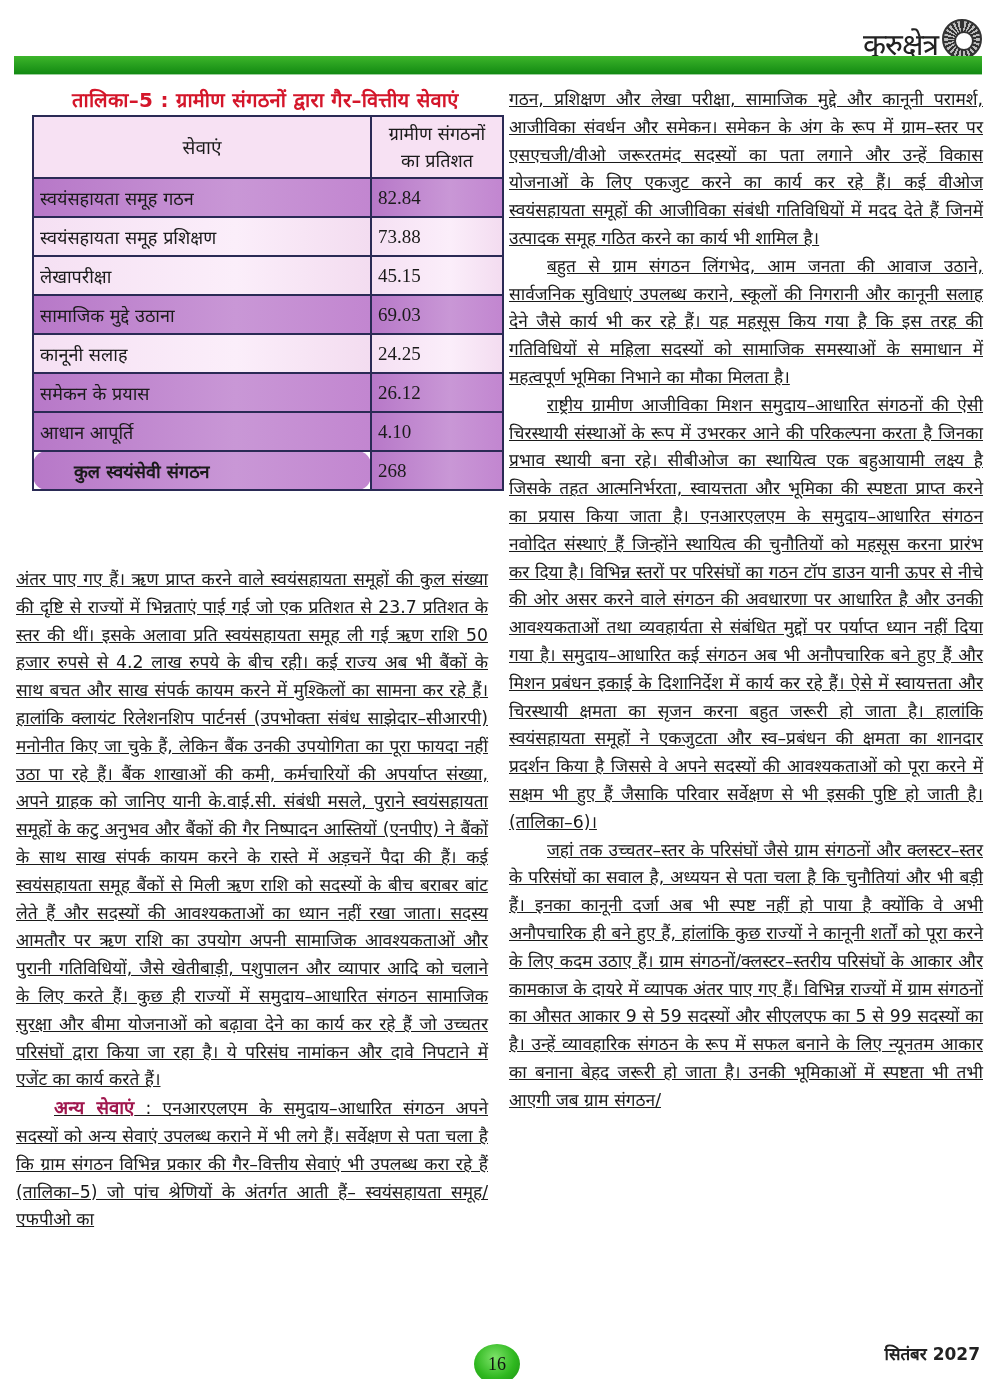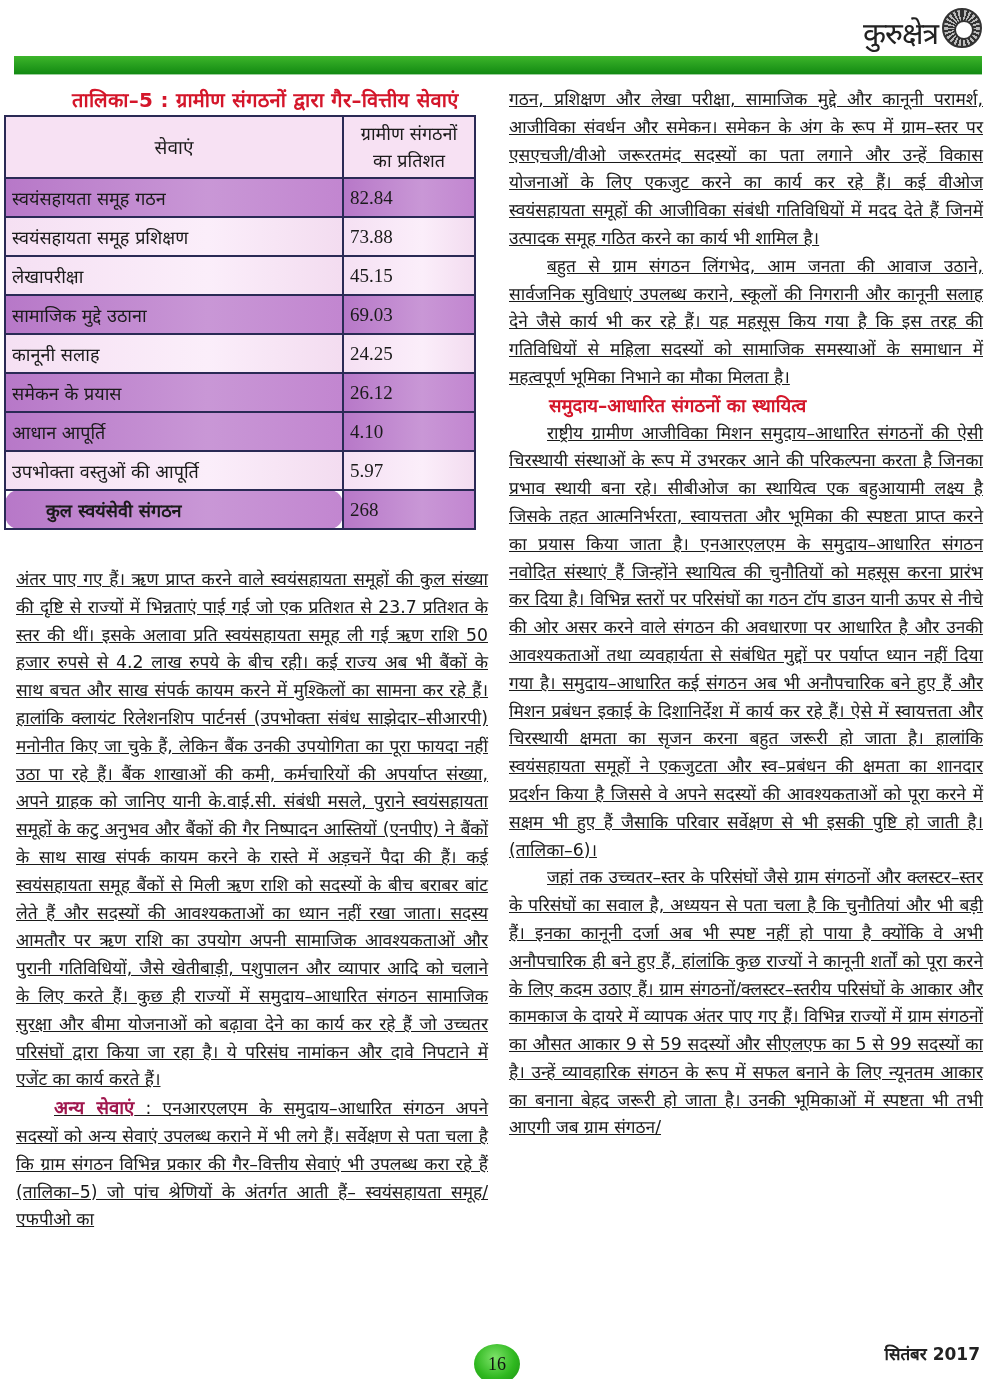--- a/index.html
+++ b/index.html
@@ -1,20 +1,20 @@
 <!DOCTYPE html>
 <html><head>
 <meta charset="utf-8">
 <style>
   html, body { margin: 0; padding: 0; }
   body {
     width: 1000px; height: 1379px; background: #ffffff; position: relative; overflow: hidden;
     font-family: "DejaVu Sans", sans-serif; color: #1a1a1a;
   }
-  .masthead { position: absolute; top: 4px; right: 0; height: 54px; width: 836px; }
+  .masthead { position: absolute; top: 15px; right: 0; height: 54px; width: 836px; }
   .mag-title {
     position: absolute; right: 62px; top: 8px; font-family: "DejaVu Serif", serif;
     font-size: 30px; color: #222; letter-spacing: -1px;
   }
   .emblem {
     position: absolute; right: 18px; top: 4px; width: 40px; height: 40px; border-radius: 50%;
     background: repeating-conic-gradient(#333 0deg 8deg, #bbb 8deg 16deg);
     border: 2px solid #333; box-sizing: border-box;
   }
   .emblem::after {
@@ -27,21 +27,21 @@
   }
   .col { position: absolute; font-size: 17.3px; line-height: 27.8px; text-align: justify; }
   .col p { margin: 0; text-decoration: underline; }
   .col p.indent { text-indent: 38px; }
   .left-col { left: 16px; top: 566px; width: 472px; }
   .right-col { left: 509px; top: 86px; width: 474px; }
   .table-title {
     position: absolute; left: 30px; top: 86px; width: 470px; font-size: 20px; font-weight: bold;
     color: #d4162a; letter-spacing: 0.3px; margin-left: 42px;
   }
-  .table-wrap { position: absolute; left: 4px; top: 115px; width: 472px; }
+  .table-wrap { position: absolute; left: 32px; top: 115px; width: 472px; }
   table.data { border-collapse: collapse; width: 100%; border: 2px solid #222; }
   table.data td, table.data th {
     border: 2px solid #2a2a55; padding: 0 6px; font-size: 18px; height: 39px; box-sizing: border-box;
   }
   table.data th { background: #f7e1f3; font-weight: normal; height: 62px; }
   table.data th.c1 { text-align: center; font-size: 19px; }
   table.data th.c2 { text-align: center; font-size: 18px; line-height: 27px; width: 132px; margin-top: 28px; }
   table.data tr.dark td { background: linear-gradient(90deg, #b778c8, #c997d6 60%, #c286d0); }
   table.data tr.light td { background: linear-gradient(90deg, #f5e0f3, #fbeefa 60%, #f3dcf0); }
   table.data td.val { font-family: "Liberation Serif", serif; font-size: 19px; }
@@ -98,41 +98,36 @@
           <td class="val">24.25</td>
         </tr>
       <tr class="dark">
           <td>समेकन के प्रयास</td>
           <td class="val">26.12</td>
         </tr>
       <tr class="dark">
           <td>आधान आपूर्ति</td>
           <td class="val">4.10</td>
         </tr>
-      <tr class="light">
-          <td>उपभोक्ता वस्तुओं की आपूर्ति</td>
-          <td class="val">5.97</td>
-        </tr>
       <tr class="dark total">
           <td class="label">कुल स्वयंसेवी संगठन</td>
           <td class="val">268</td>
         </tr>
     </tbody>
   </table>
 </div>
 
 <div class="col left-col">
   <p>अंतर पाए गए हैं। ऋण प्राप्त करने वाले स्वयंसहायता समूहों की कुल संख्या की दृष्टि से राज्यों में भिन्नताएं पाई गई जो एक प्रतिशत से 23.7 प्रतिशत के स्तर की थीं। इसके अलावा प्रति स्वयंसहायता समूह ली गई ऋण राशि 50 हजार रुपसे से 4.2 लाख रुपये के बीच रही। कई राज्य अब भी बैंकों के साथ बचत और साख संपर्क कायम करने में मुश्किलों का सामना कर रहे हैं। हालांकि क्लायंट रिलेशनशिप पार्टनर्स (उपभोक्ता संबंध साझेदार–सीआरपी) मनोनीत किए जा चुके हैं, लेकिन बैंक उनकी उपयोगिता का पूरा फायदा नहीं उठा पा रहे हैं। बैंक शाखाओं की कमी, कर्मचारियों की अपर्याप्त संख्या, अपने ग्राहक को जानिए यानी के.वाई.सी. संबंधी मसले, पुराने स्वयंसहायता समूहों के कटु अनुभव और बैंकों की गैर निष्पादन आस्तियों (एनपीए) ने बैंकों के साथ साख संपर्क कायम करने के रास्ते में अड़चनें पैदा की हैं। कई स्वयंसहायता समूह बैंकों से मिली ऋण राशि को सदस्यों के बीच बराबर बांट लेते हैं और सदस्यों की आवश्यकताओं का ध्यान नहीं रखा जाता। सदस्य आमतौर पर ऋण राशि का उपयोग अपनी सामाजिक आवश्यकताओं और पुरानी गतिविधियों, जैसे खेतीबाड़ी, पशुपालन और व्यापार आदि को चलाने के लिए करते हैं। कुछ ही राज्यों में समुदाय–आधारित संगठन सामाजिक सुरक्षा और बीमा योजनाओं को बढ़ावा देने का कार्य कर रहे हैं जो उच्चतर परिसंघों द्वारा किया जा रहा है। ये परिसंघ नामांकन और दावे निपटाने में एजेंट का कार्य करते हैं।</p>
   <p class="indent"><span class="bold-lead">अन्य सेवाएं</span><span> : एनआरएलएम के समुदाय–आधारित संगठन अपने सदस्यों को अन्य सेवाएं उपलब्ध कराने में भी लगे हैं। सर्वेक्षण से पता चला है कि ग्राम संगठन विभिन्न प्रकार की गैर–वित्तीय सेवाएं भी उपलब्ध करा रहे हैं (तालिका–5) जो पांच श्रेणियों के अंतर्गत आती हैं– स्वयंसहायता समूह/एफपीओ का</span></p>
 </div>
 
 <div class="col right-col">
   <p>गठन, प्रशिक्षण और लेखा परीक्षा, सामाजिक मुद्दे और कानूनी परामर्श, आजीविका संवर्धन और समेकन। समेकन के अंग के रूप में ग्राम–स्तर पर एसएचजी/वीओ जरूरतमंद सदस्यों का पता लगाने और उन्हें विकास योजनाओं के लिए एकजुट करने का कार्य कर रहे हैं। कई वीओज स्वयंसहायता समूहों की आजीविका संबंधी गतिविधियों में मदद देते हैं जिनमें उत्पादक समूह गठित करने का कार्य भी शामिल है।</p>
   <p class="indent">बहुत से ग्राम संगठन लिंगभेद, आम जनता की आवाज उठाने, सार्वजनिक सुविधाएं उपलब्ध कराने, स्कूलों की निगरानी और कानूनी सलाह देने जैसे कार्य भी कर रहे हैं। यह महसूस किय गया है कि इस तरह की गतिविधियों से महिला सदस्यों को सामाजिक समस्याओं के समाधान में महत्वपूर्ण भूमिका निभाने का मौका मिलता है।</p>
-  <div class="sub-heading">समुदाय–आधारित संगठनों का स्थायित्व</div>
   <p class="indent">राष्ट्रीय ग्रामीण आजीविका मिशन समुदाय–आधारित संगठनों की ऐसी चिरस्थायी संस्थाओं के रूप में उभरकर आने की परिकल्पना करता है जिनका प्रभाव स्थायी बना रहे। सीबीओज का स्थायित्व एक बहुआयामी लक्ष्य है जिसके तहत आत्मनिर्भरता, स्वायत्तता और भूमिका की स्पष्टता प्राप्त करने का प्रयास किया जाता है। एनआरएलएम के समुदाय–आधारित संगठन नवोदित संस्थाएं हैं जिन्होंने स्थायित्व की चुनौतियों को महसूस करना प्रारंभ कर दिया है। विभिन्न स्तरों पर परिसंघों का गठन टॉप डाउन यानी ऊपर से नीचे की ओर असर करने वाले संगठन की अवधारणा पर आधारित है और उनकी आवश्यकताओं तथा व्यवहार्यता से संबंधित मुद्दों पर पर्याप्त ध्यान नहीं दिया गया है। समुदाय–आधारित कई संगठन अब भी अनौपचारिक बने हुए हैं और मिशन प्रबंधन इकाई के दिशानिर्देश में कार्य कर रहे हैं। ऐसे में स्वायत्तता और चिरस्थायी क्षमता का सृजन करना बहुत जरूरी हो जाता है। हालांकि स्वयंसहायता समूहों ने एकजुटता और स्व–प्रबंधन की क्षमता का शानदार प्रदर्शन किया है जिससे वे अपने सदस्यों की आवश्यकताओं को पूरा करने में सक्षम भी हुए हैं जैसाकि परिवार सर्वेक्षण से भी इसकी पुष्टि हो जाती है। (तालिका–6)।</p>
   <p class="indent">जहां तक उच्चतर–स्तर के परिसंघों जैसे ग्राम संगठनों और क्लस्टर–स्तर के परिसंघों का सवाल है, अध्ययन से पता चला है कि चुनौतियां और भी बड़ी हैं। इनका कानूनी दर्जा अब भी स्पष्ट नहीं हो पाया है क्योंकि वे अभी अनौपचारिक ही बने हुए हैं, हांलांकि कुछ राज्यों ने कानूनी शर्तों को पूरा करने के लिए कदम उठाए हैं। ग्राम संगठनों/क्लस्टर–स्तरीय परिसंघों के आकार और कामकाज के दायरे में व्यापक अंतर पाए गए हैं। विभिन्न राज्यों में ग्राम संगठनों का औसत आकार 9 से 59 सदस्यों और सीएलएफ का 5 से 99 सदस्यों का है। उन्हें व्यावहारिक संगठन के रूप में सफल बनाने के लिए न्यूनतम आकार का बनाना बेहद जरूरी हो जाता है। उनकी भूमिकाओं में स्पष्टता भी तभी आएगी जब ग्राम संगठन/</p>
 </div>
 
 <div class="page-badge">
     <span>16</span>
   </div>
-<div class="issue-date">सितंबर 2017</div>
+<div class="issue-date">सितंबर 2027</div>
 
 </body></html>

